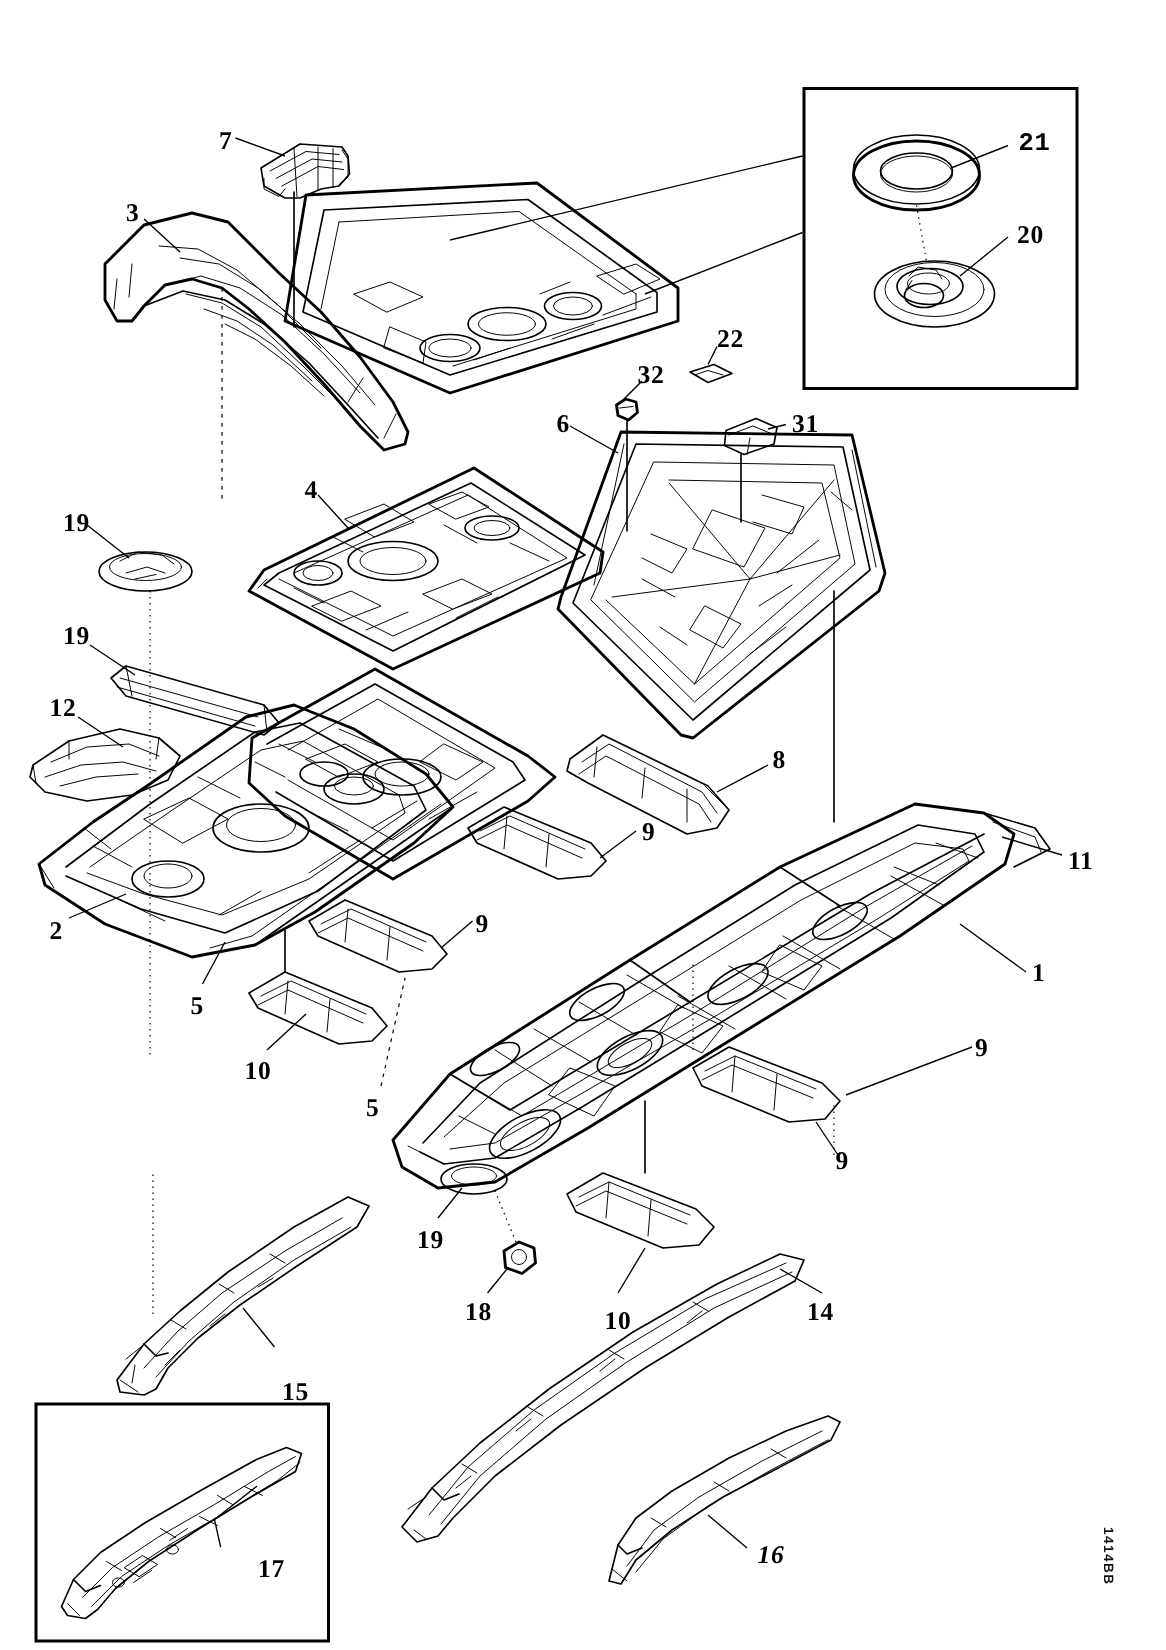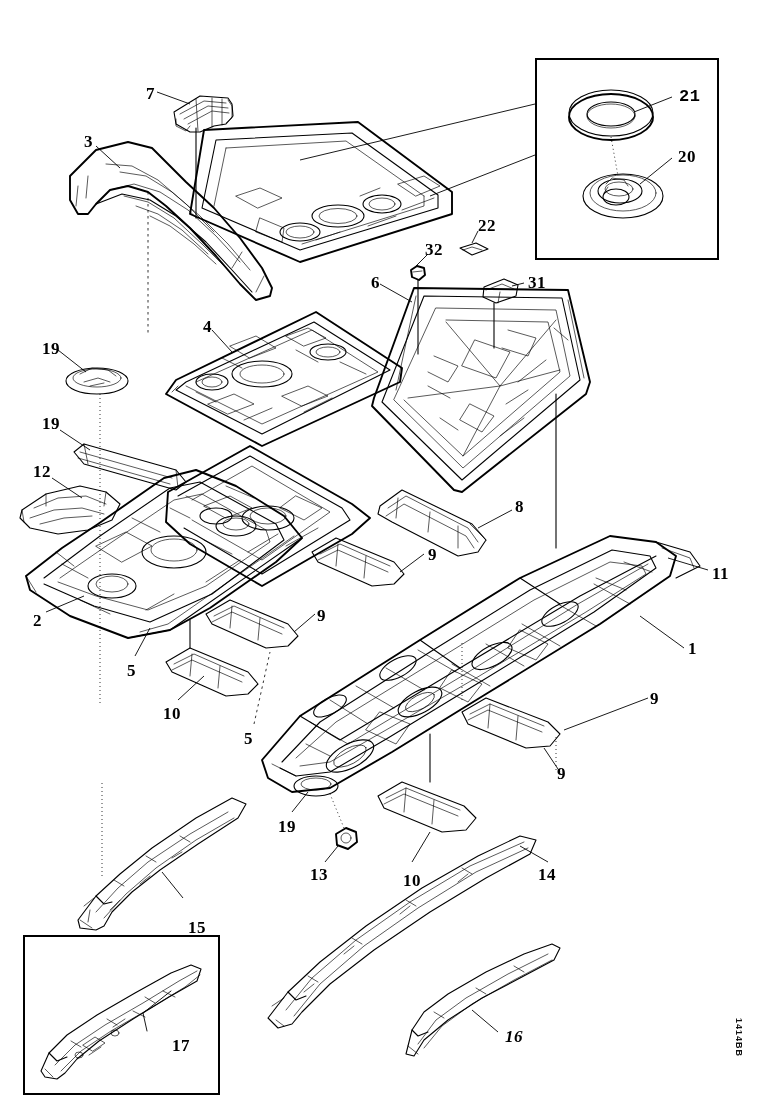--- a/index.html
+++ b/index.html
@@ -511,21 +511,21 @@
   <div class="callout" style="left:428px; top:546px;">9</div>
   <div class="callout" style="left:712px; top:565px;">11</div>
   <div class="callout" style="left:317px; top:607px;">9</div>
   <div class="callout" style="left:688px; top:640px;">1</div>
   <div class="callout" style="left:127px; top:662px;">5</div>
   <div class="callout" style="left:650px; top:690px;">9</div>
   <div class="callout" style="left:163px; top:705px;">10</div>
   <div class="callout" style="left:244px; top:730px;">5</div>
   <div class="callout" style="left:557px; top:765px;">9</div>
   <div class="callout" style="left:278px; top:818px;">19</div>
-  <div class="callout" style="left:310px; top:866px;">13</div>
+  <div class="callout" style="left:310px; top:866px;">18</div>
   <div class="callout" style="left:403px; top:872px;">10</div>
   <div class="callout" style="left:538px; top:866px;font-family:Liberation Serif, serif;">14</div>
   <div class="callout" style="left:188px; top:919px;">15</div>
   <div class="callout" style="left:505px; top:1028px;font-style:italic;">16</div>
   <div class="callout" style="left:172px; top:1037px;">17</div>
 
   <div id="watermark">1414BB</div>
 
 </div>
 

